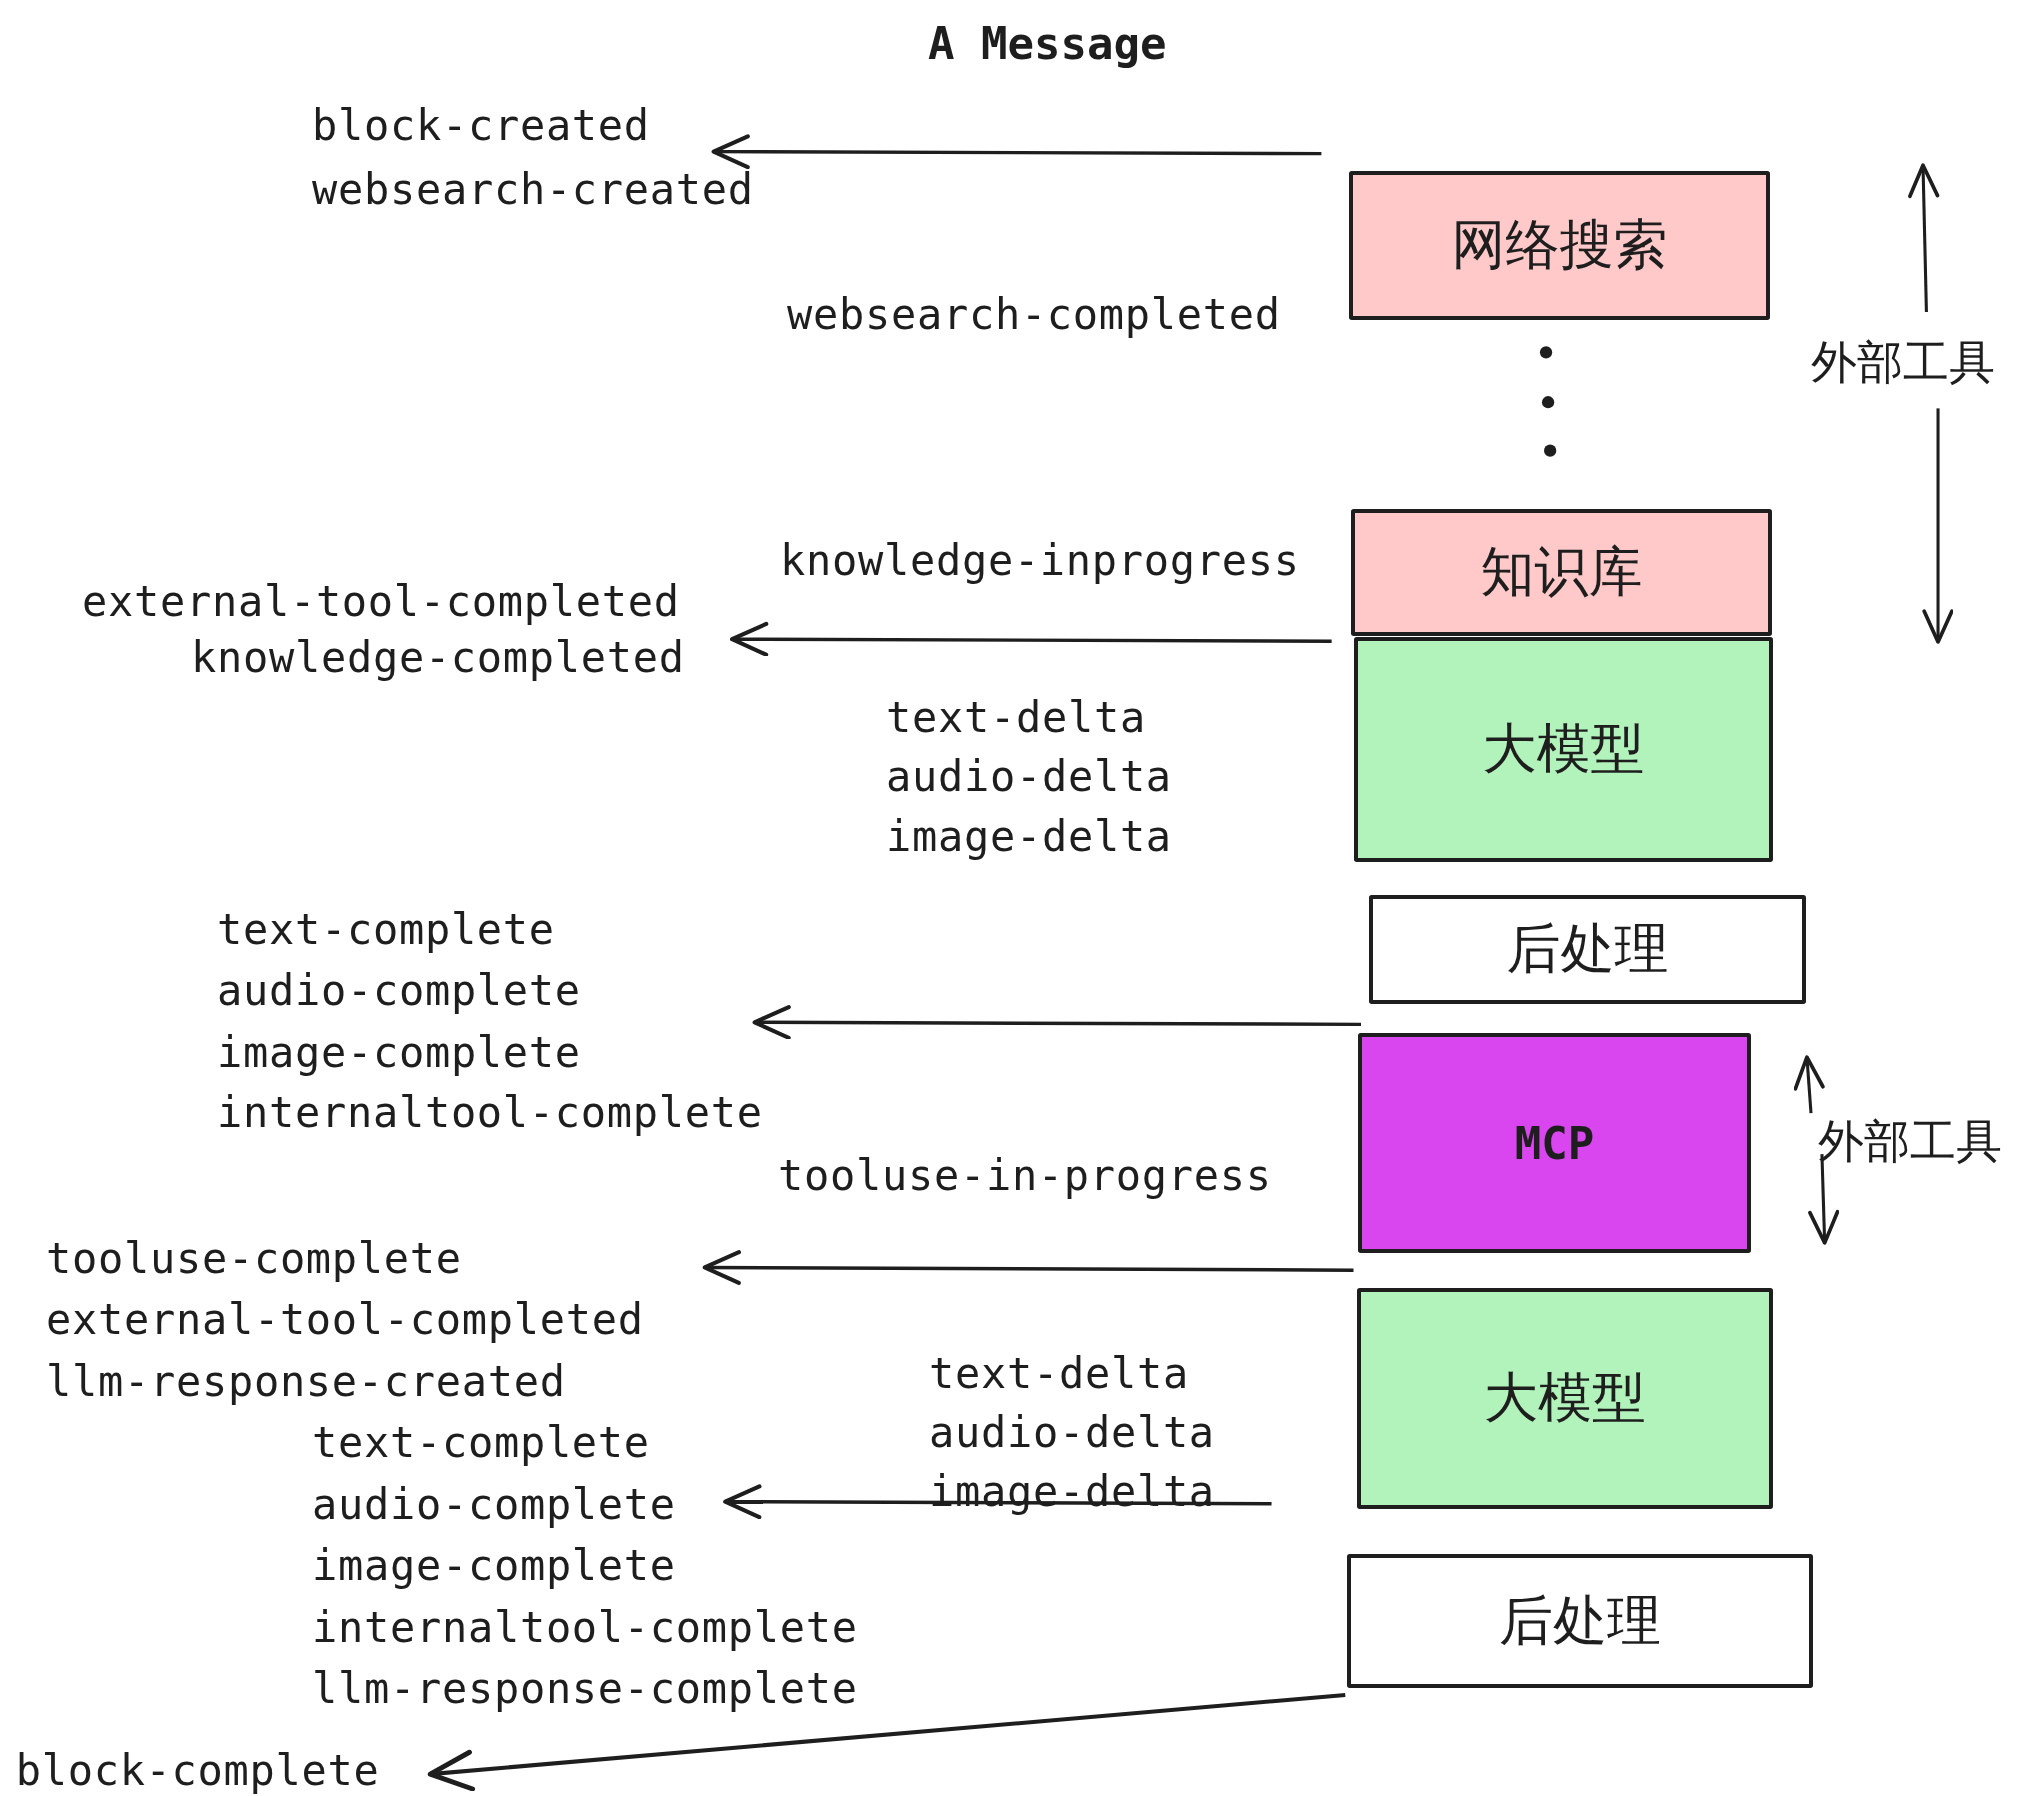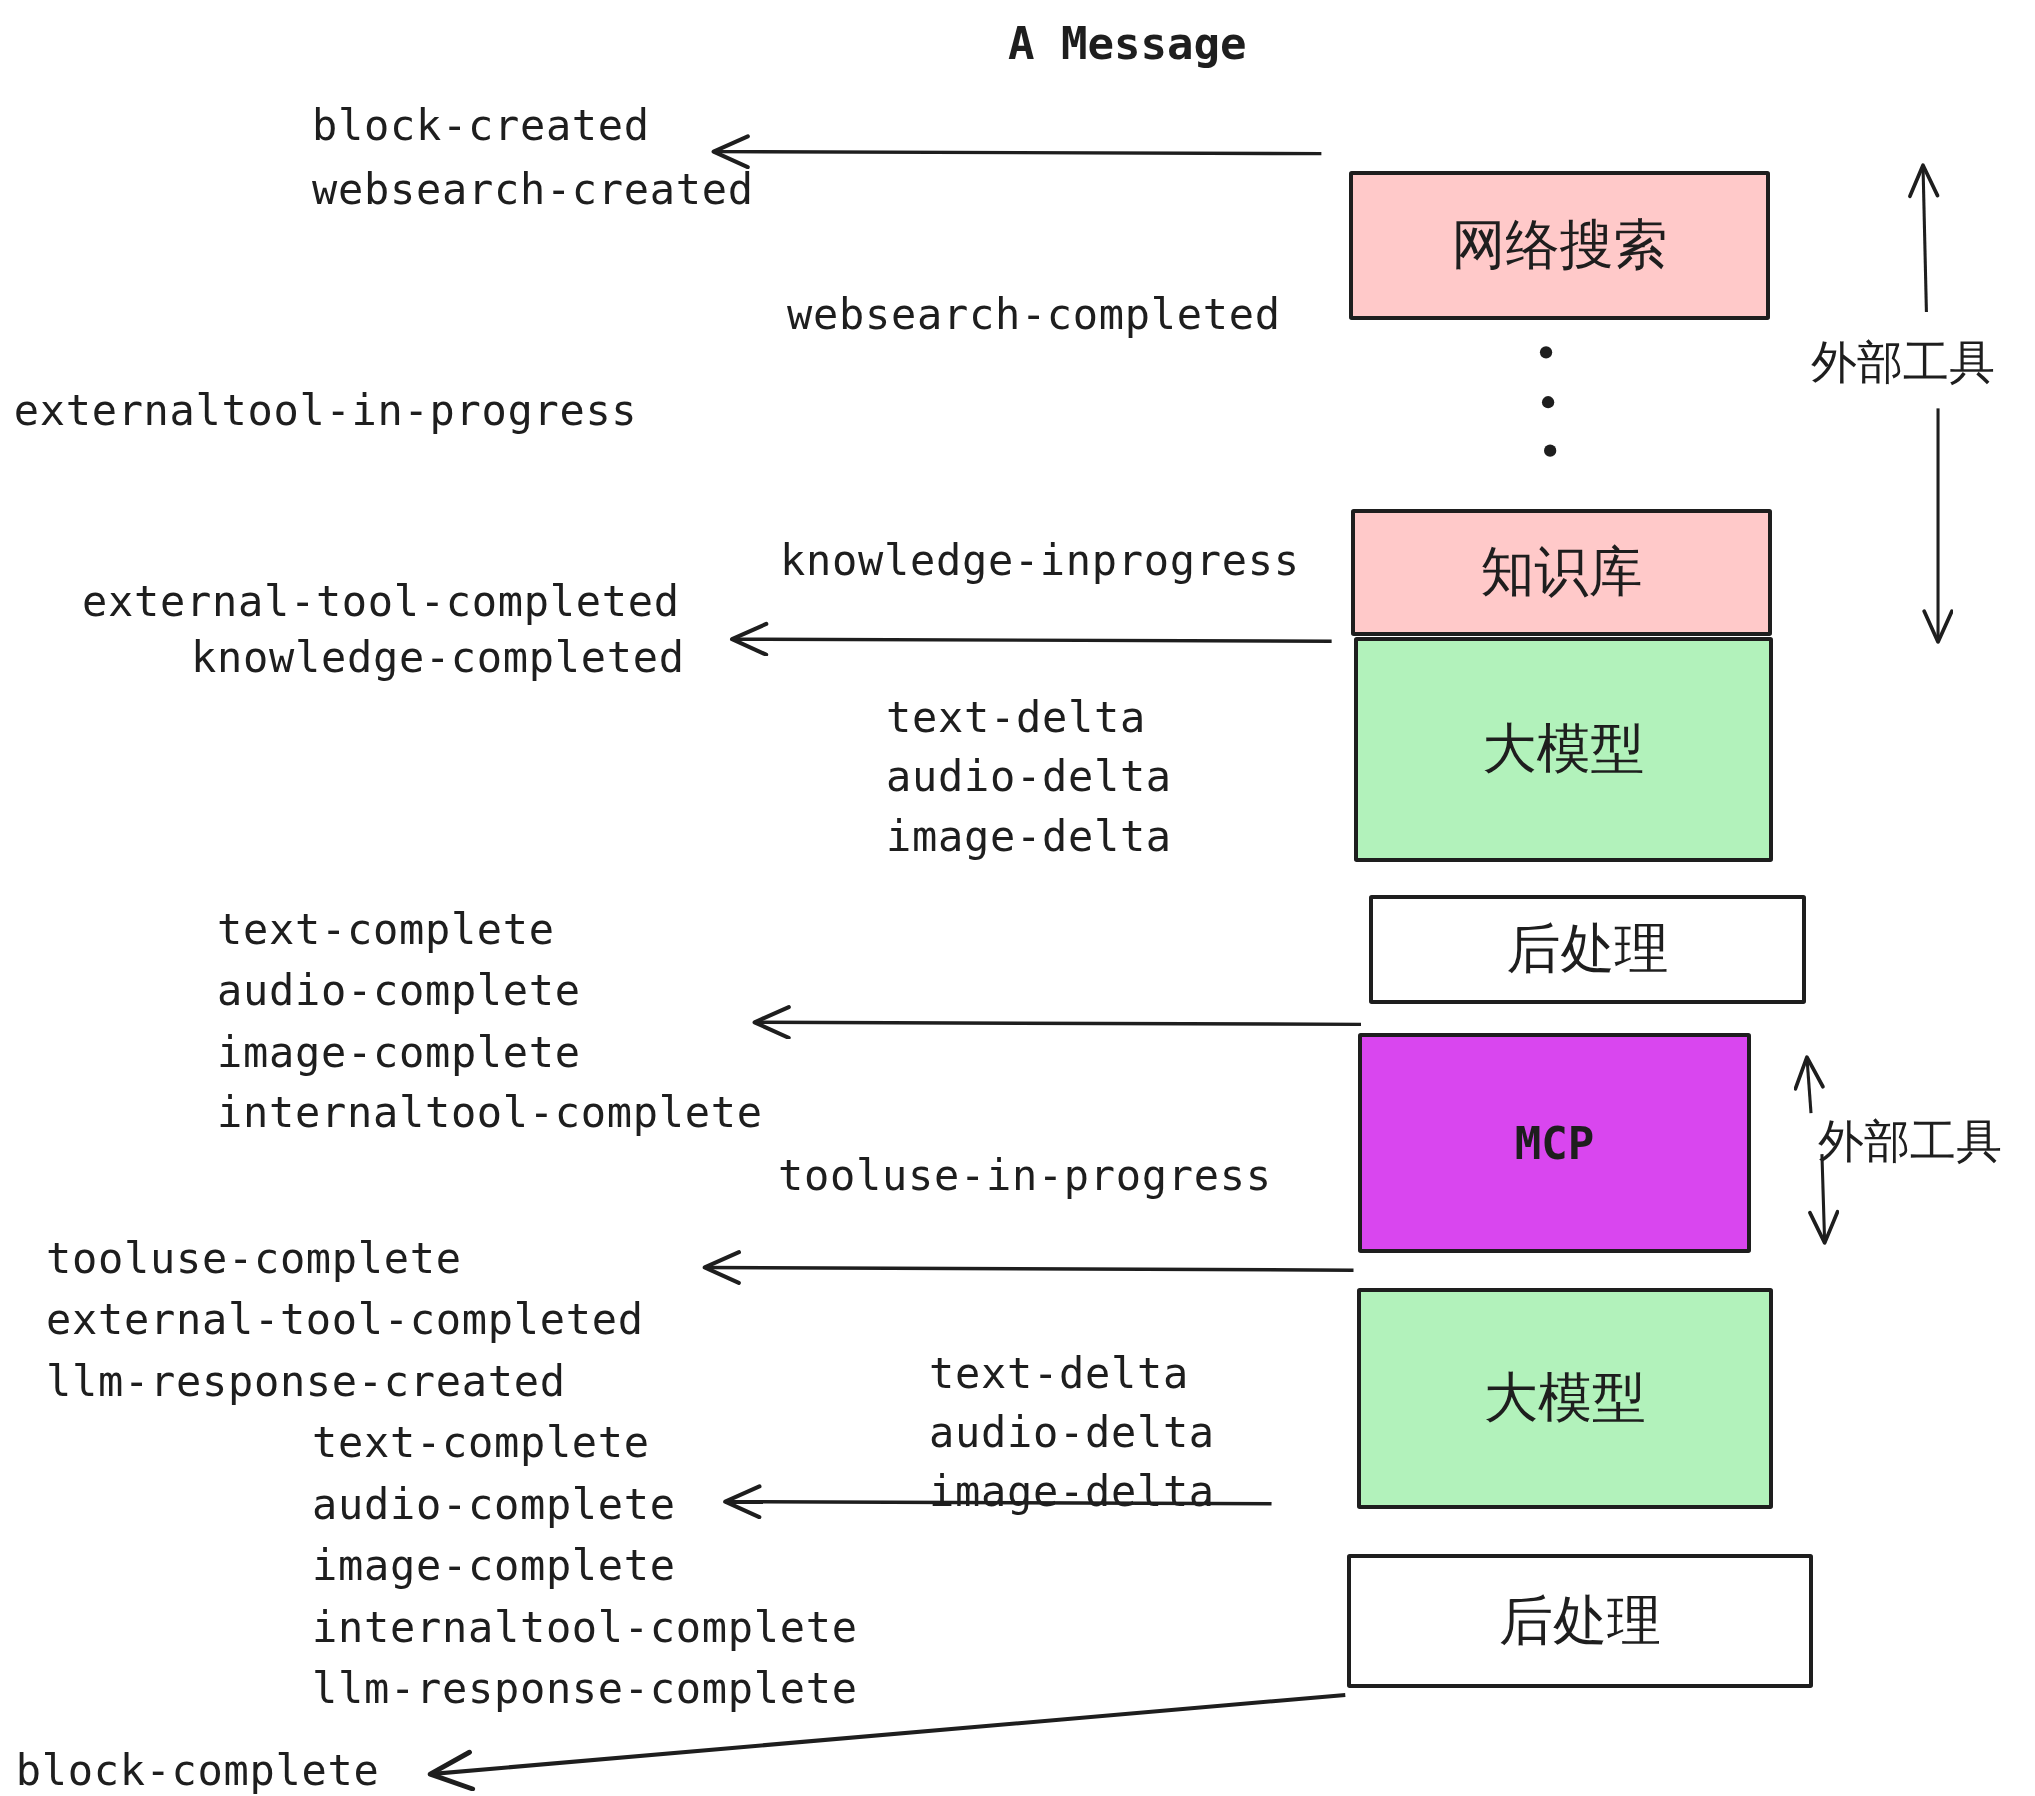--- a/index.html
+++ b/index.html
@@ -69,21 +69,21 @@
     <line x1="2652" y1="1630" x2="2646" y2="1548" stroke="#1e1e1e" stroke-width="4.5" marker-end="url(#head)"></line>
     <line x1="2668" y1="1690" x2="2672" y2="1820" stroke="#1e1e1e" stroke-width="4.5" marker-end="url(#head)"></line>
 
     <g>
       <circle cx="2264" cy="516" r="9" fill="#1e1e1e"></circle>
       <circle cx="2267" cy="589" r="9" fill="#1e1e1e"></circle>
       <circle cx="2270" cy="660" r="9" fill="#1e1e1e"></circle>
     </g>
   </svg>
 
-  <div class="title" style="left:1008px;top:18px;">A Message</div>
+  <div class="title" style="left:928px;top:18px;">A Message</div>
 
   <div class="node" style="left: 1349px; top: 171px; width: 421px; height: 149px; background: rgb(255, 201, 201);">
     <span>网络搜索</span>
   </div>
 
   <div class="node" style="left: 1351px; top: 509px; width: 421px; height: 127px; background: rgb(255, 201, 201);">
     <span>知识库</span>
   </div>
 
   <div class="node" style="left: 1354px; top: 637px; width: 419px; height: 225px; background: rgb(178, 242, 187);">
@@ -105,21 +105,20 @@
   <div class="node" style="left: 1347px; top: 1554px; width: 466px; height: 134px; background: rgb(255, 255, 255);">
     <span>后处理</span>
   </div>
 
   <div class="side-label" style="left:1811px;top:332px;">外部工具</div>
   <div class="side-label" style="left:1818px;top:1111px;">外部工具</div>
 
   <div class="ev" style="left:312px;top:102px;">block-created</div>
   <div class="ev" style="left:312px;top:166px;">websearch-created</div>
   <div class="ev" style="left:764px;top:291px;margin-left:23px;">websearch-completed</div>
-  <div class="ev" style="left:13.7px;top:387px;">externaltool-in-progress</div>
   <div class="ev" style="left:780px;top:537px;">knowledge-inprogress</div>
   <div class="ev" style="left:82px;top:578px;">external-tool-completed</div>
   <div class="ev" style="left:191px;top:634px;">knowledge-completed</div>
 
   <div class="ev" style="left:886px;top:694px;">text-delta</div>
   <div class="ev" style="left:886px;top:753px;">audio-delta</div>
   <div class="ev" style="left:886px;top:813px;">image-delta</div>
 
   <div class="ev" style="left:217px;top:906px;">text-complete</div>
   <div class="ev" style="left:217px;top:967px;">audio-complete</div>

